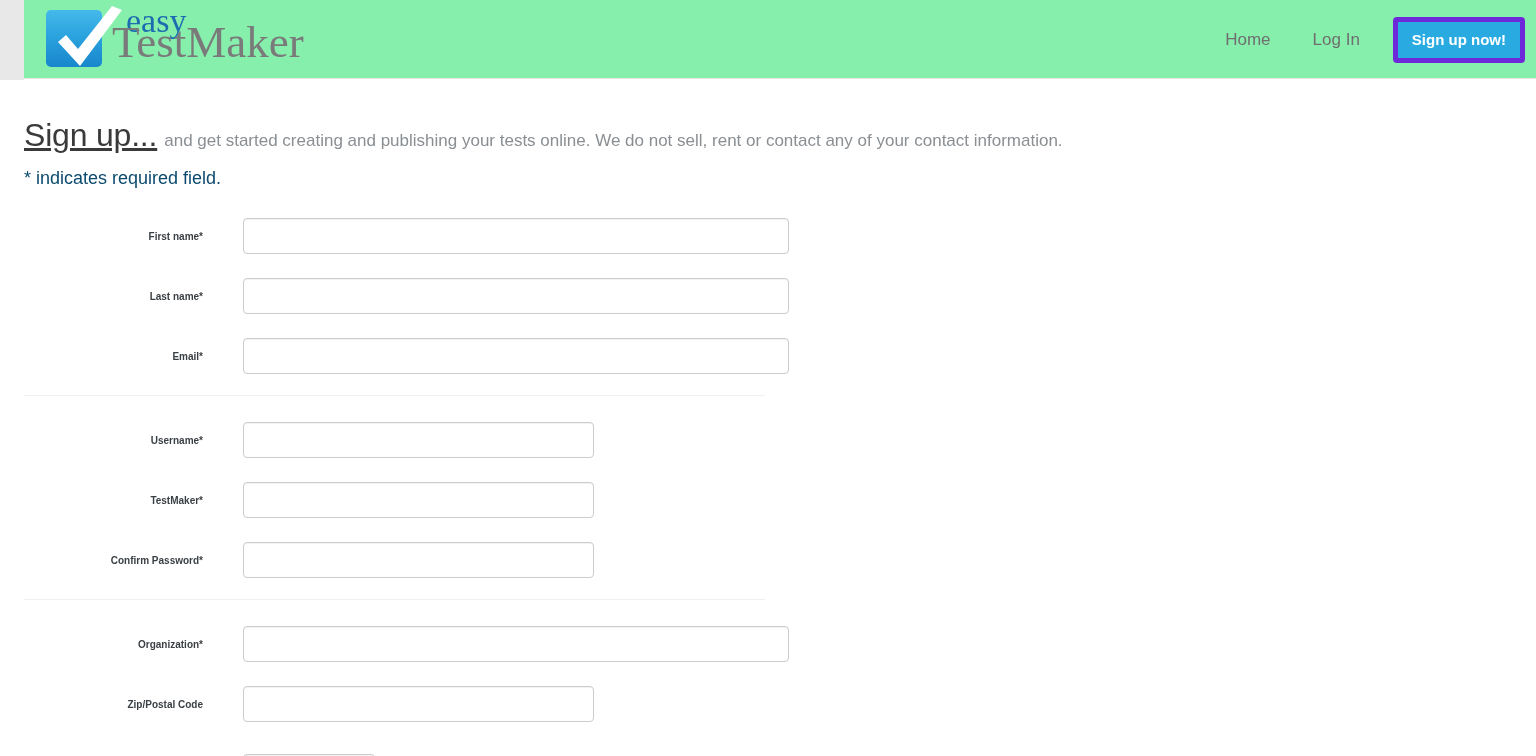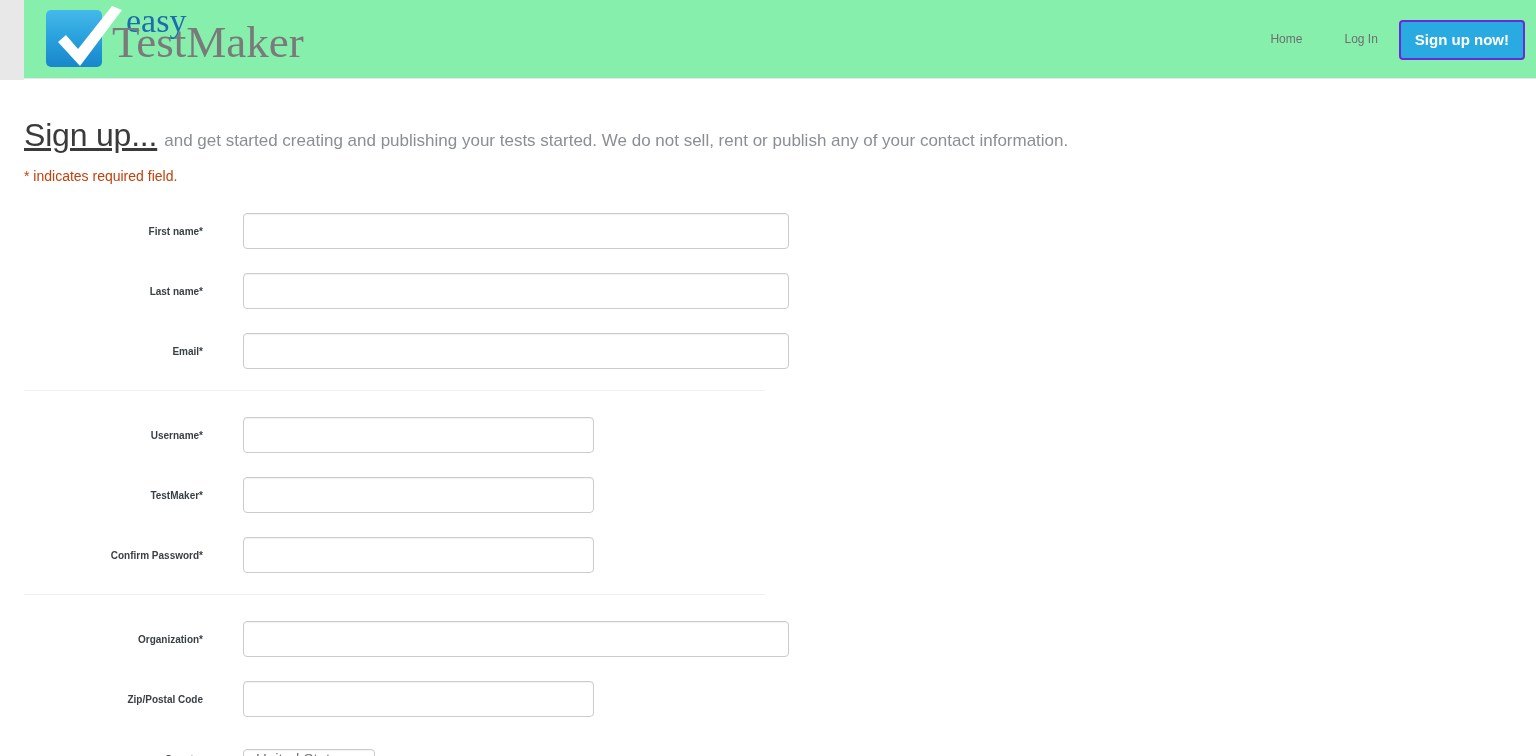--- a/index.html
+++ b/index.html
@@ -83,35 +83,36 @@
   .nav {
     position: absolute;
     right: 11px; top: 0;
     height: 79px;
     display: flex;
     align-items: center;
     gap: 0px;
   }
   .nav-link {
     color: #6f6f6f;
-    font-size: 12px;
+    font-size: 17px;
     text-decoration: none;
     padding: 0 21px;
     line-height: 79px;
     white-space: nowrap;
   }
   .btn-signup {
     display: inline-block;
     background: #29abe2;
-    border: 2px solid #6d28d9;
+    border: 5px solid #6d28d9;
     border-radius: 4px;
     color: #ffffff;
     font-size: 15px;
     font-weight: bold;
     padding: 9px 14px 10px 14px;
+    margin-left: 12px;
     white-space: nowrap;
     cursor: pointer;
     line-height: 17px;
   }
 
   
   .content {
     position: absolute;
     left: 24px; top: 79px;
     width: 1490px;
@@ -127,22 +128,22 @@
     letter-spacing: -0.2px;
     text-decoration: underline;
   }
   .page-subtitle {
     font-size: 17px;
     color: #8a8f94;
     margin-left: 7px;
   }
   .required-note {
     margin-top: 14px;
-    font-size: 14px;
-    color: #c2410c;
+    font-size: 18px;
+    color: #0c4a6e;
   }
 
   
   .form {
     margin-top: 17px;
   }
   .form-group {
     padding-bottom: 9px;
   }
   .group-rule {
@@ -239,21 +240,21 @@
       <a class="nav-link" href="#">Home</a>
       <a class="nav-link" href="#">Log In</a>
       <button class="btn-signup">Sign up now!</button>
     </div>
 
   </div>
 
   <div class="content">
 
     <div class="page-title-row">
-      <span class="page-title">Sign up...</span><span class="page-subtitle">and get started creating and publishing your tests started. We do not sell, rent or publish any of your contact information.</span>
+      <span class="page-title">Sign up...</span><span class="page-subtitle">and get started creating and publishing your tests online. We do not sell, rent or contact any of your contact information.</span>
     </div>
 
     <div class="required-note">* indicates required field.</div>
 
     <form class="form">
 
       <div class="form-group">
         <div class="form-row">
           <label class="form-label">First name*</label>
           <span class="field-wrap">

